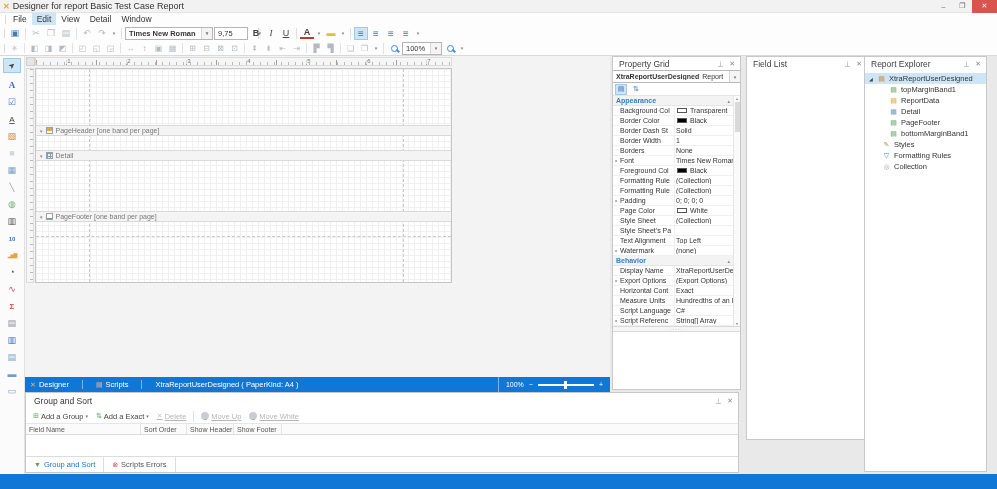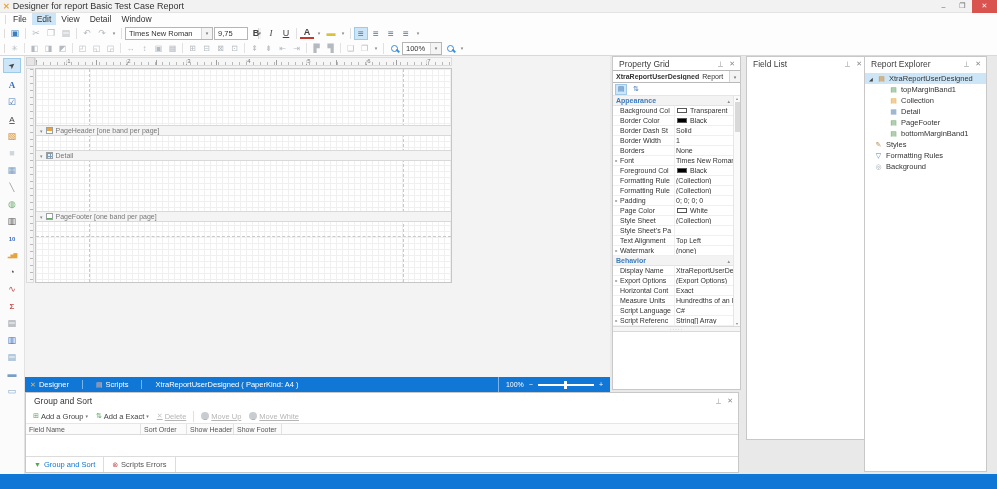--- a/index.html
+++ b/index.html
@@ -27,21 +27,21 @@
   .tbtn.italic{font-style:italic;font-family:"Liberation Serif",serif;}
   .tbtn.uline{text-decoration:underline;}
   .tbtn.fcolor{border-bottom:2px solid #c0392b;height:12px;font-weight:bold;}
   .tbtn.hlight{color:#d9c23a;}
   .tbtn.caret{font-size:5px;color:#888;min-width:8px;}
   .tbtn.align{color:#4f6f96;font-size:10px;}
   .tbtn.active{background:#cde6f7;border:1px solid #9ecae8;}
   .sep{width:1px;height:11px;background:#e0e0e0;margin:0 2px;}
   .combo{height:13px;border:1px solid #b5b5b5;background:#fff;display:flex;align-items:center;font-size:7.5px;padding-left:3px;color:#333;}
   .combo .arrow{margin-left:auto;width:11px;align-self:stretch;border-left:1px solid #d5d5d5;display:flex;align-items:center;justify-content:center;font-size:5px;color:#777;background:#f4f4f4;}
-  .font-combo{width:88px;}.size-combo{width:34px;gap:25px;}.zoom-combo{width:40px;}
+  .font-combo{width:88px;font-weight:bold;}.size-combo{width:34px;gap:25px;}.zoom-combo{width:40px;}
   .l2i{min-width:13px;height:12px;display:flex;align-items:center;justify-content:center;color:#b4bac0;font-size:8px;}
   .l2i.sep2{min-width:1px;width:1px;height:10px;background:#e2e2e2;color:transparent;margin:0 2px;overflow:hidden;}
   .l2i.caret2{min-width:8px;font-size:5px;color:#888;}
   .mag{width:7px;height:7px;border:1.5px solid #3a8ede;border-radius:50%;position:relative;display:inline-block;}
   .mag::after{content:"";position:absolute;width:4px;height:1.5px;background:#3a8ede;transform:rotate(45deg);right:-3px;bottom:-1px;}
   
   #toolbox{position:absolute;left:0;top:56px;bottom:15px;width:25px;background:#fbfbfb;border-right:1px solid #e2e2e2;display:flex;flex-direction:column;align-items:center;padding-top:2px;gap:2px;}
   .tool{width:18px;height:15px;display:flex;align-items:center;justify-content:center;border:1px solid transparent;}
   .tool i{font-style:normal;font-size:9px;color:#7f8b96;line-height:1;}
   .tool.selected{background:#cde6f7;border-color:#9ecae8;}
@@ -129,21 +129,21 @@
   .pg-scroll .sthumb{width:5px;height:30px;background:#d9d9d9;margin-top:1px;}
   .pg-scroll .sdown{margin-top:auto;}
   .pg-splitter{height:6px;border-top:1px solid #d9d9d9;border-bottom:1px solid #d9d9d9;background:#f5f5f5;text-align:center;font-size:5px;line-height:4px;color:#999;}
   .pg-splitter::after{content:"·····";letter-spacing:1px;}
   .pg-desc{flex:1;background:#fff;}
   
   .tree{padding-top:3px;font-size:7.5px;color:#333;}
   .tnode{height:11px;display:flex;align-items:center;gap:3px;padding-left:3px;white-space:nowrap;}
   .tnode.sel{background:#cde6f7;}
   .tnode.lvl1{padding-left:15px;}
-  .tnode.lvl0i{padding-left:0;}
+  .tnode.lvl0i{padding-left:0;margin-left:8px;}
   .texp{width:6px;flex:none;font-size:5px;color:#444;text-align:center;}
   .ticon{width:9px;flex:none;font-size:7px;line-height:1;text-align:center;font-style:normal;}
   .ticon.tbl{color:#d28a2e;}
   .ticon.param{color:#4a7ebb;}
   .ticon.rpt{color:#d28a2e;}
   .ticon.b-top,.ticon.b-pf,.ticon.b-bot{color:#67a867;}
   .ticon.b-ph{color:#e8a33d;}
   .ticon.b-dt{color:#7a9ec2;}
   .ticon.styles{color:#b58c4a;}
   .ticon.rules{color:#4a7ebb;}
@@ -657,21 +657,21 @@
           <span>XtraReportUserDesigned</span>
         </div>
         <div class="tnode lvl1">
           <span class="texp"></span>
           <i class="ticon b-top">▤</i>
           <span>topMarginBand1</span>
         </div>
         <div class="tnode lvl1">
           <span class="texp"></span>
           <i class="ticon b-ph">▤</i>
-          <span>Collection</span>
+          <span>ReportData</span>
         </div>
         <div class="tnode lvl1">
           <span class="texp"></span>
           <i class="ticon b-dt">▦</i>
           <span>Detail</span>
         </div>
         <div class="tnode lvl1">
           <span class="texp"></span>
           <i class="ticon b-pf">▤</i>
           <span>PageFooter</span>
@@ -687,20 +687,20 @@
           <span>Styles</span>
         </div>
         <div class="tnode lvl0i">
           <span class="texp"></span>
           <i class="ticon rules">▽</i>
           <span>Formatting Rules</span>
         </div>
         <div class="tnode lvl0i">
           <span class="texp"></span>
           <i class="ticon comp">◎</i>
-          <span>Background</span>
+          <span>Collection</span>
         </div>
       </div>
   </div>
 
   <div class="statusbar"></div>
 
 </div>
 
 </body></html>

